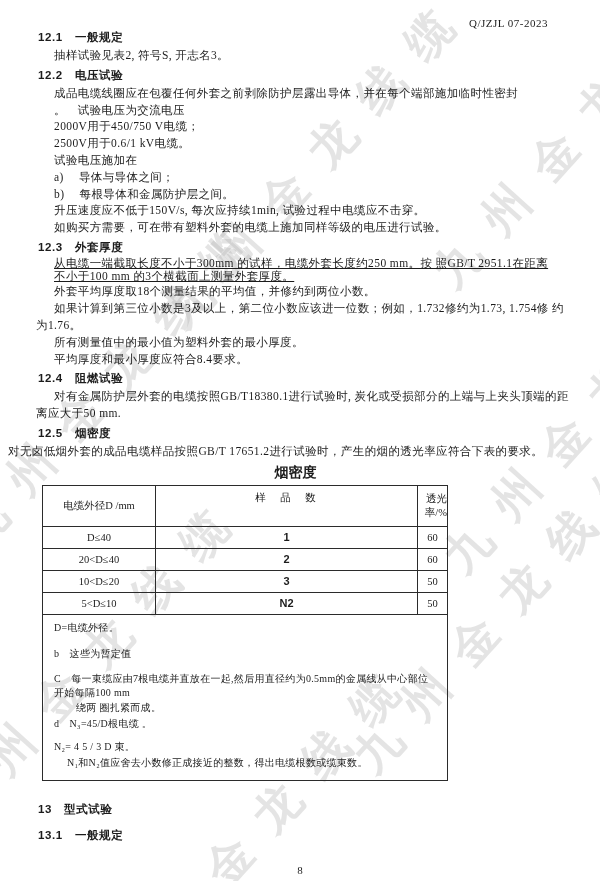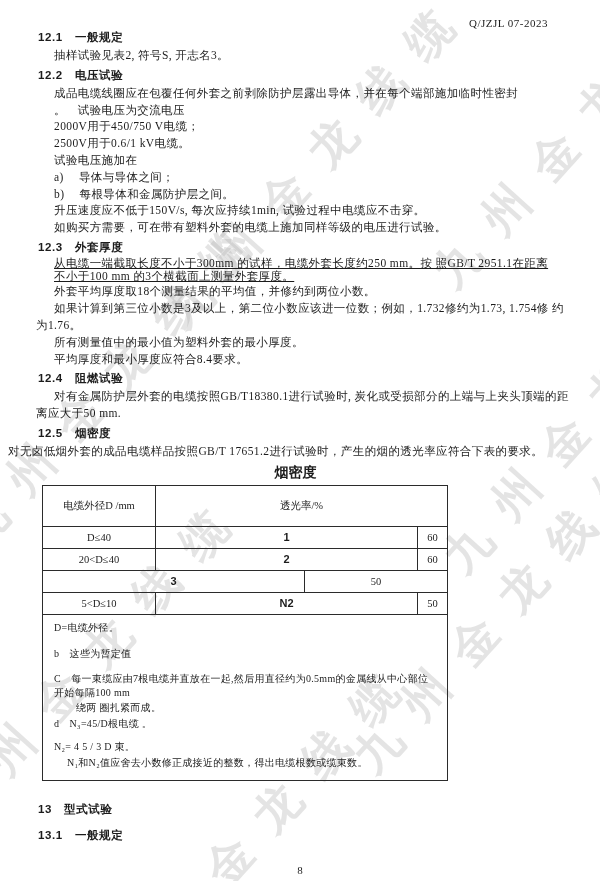--- a/index.html
+++ b/index.html
@@ -120,33 +120,35 @@
     <div class="h">12.4　阻燃试验</div>
     <div class="p">对有金属防护层外套的电缆按照GB/T18380.1进行试验时, 炭化或受损部分的上端与上夹头顶端的距</div>
     <div class="c">离应大于50 mm.</div>
     <div class="h">12.5　烟密度</div>
     <div class="f">对无卤低烟外套的成品电缆样品按照GB/T 17651.2进行试验时，产生的烟的透光率应符合下表的要求。</div>
 
     <div class="tbl-title">烟密度</div>
     <div class="smoke-table">
       <div class="t-row t-header">
         <div class="t-c1">电缆外径D /mm</div>
+        <div class="t-c2">样　品　数</div>
         <div class="t-c3">透光率/%</div>
       </div>
       <div class="t-row t-data">
         <div class="t-c1">D≤40</div>
         <div class="t-c2">1</div>
         <div class="t-c3">60</div>
       </div>
       <div class="t-row t-data">
         <div class="t-c1">20&lt;D≤40</div>
         <div class="t-c2">2</div>
         <div class="t-c3">60</div>
       </div>
       <div class="t-row t-data">
+        <div class="t-c1">10&lt;D≤20</div>
         <div class="t-c2">3</div>
         <div class="t-c3">50</div>
       </div>
       <div class="t-row t-data">
         <div class="t-c1">5&lt;D≤10</div>
         <div class="t-c2">N2</div>
         <div class="t-c3">50</div>
       </div>
       <div class="t-foot">
         <div class="fn-a">D=电缆外径。</div>

